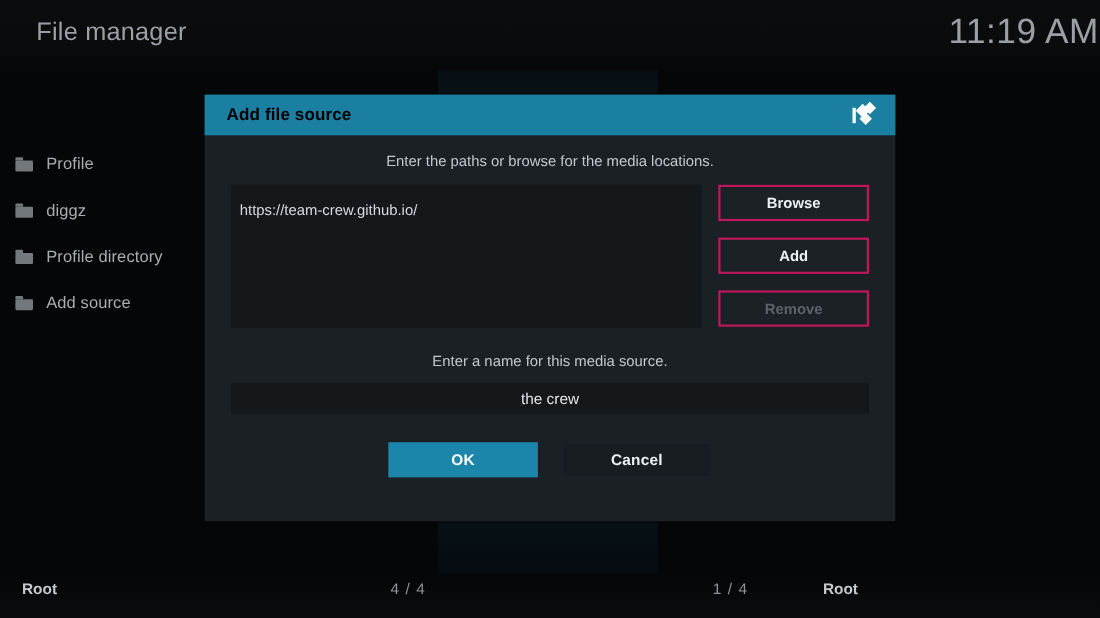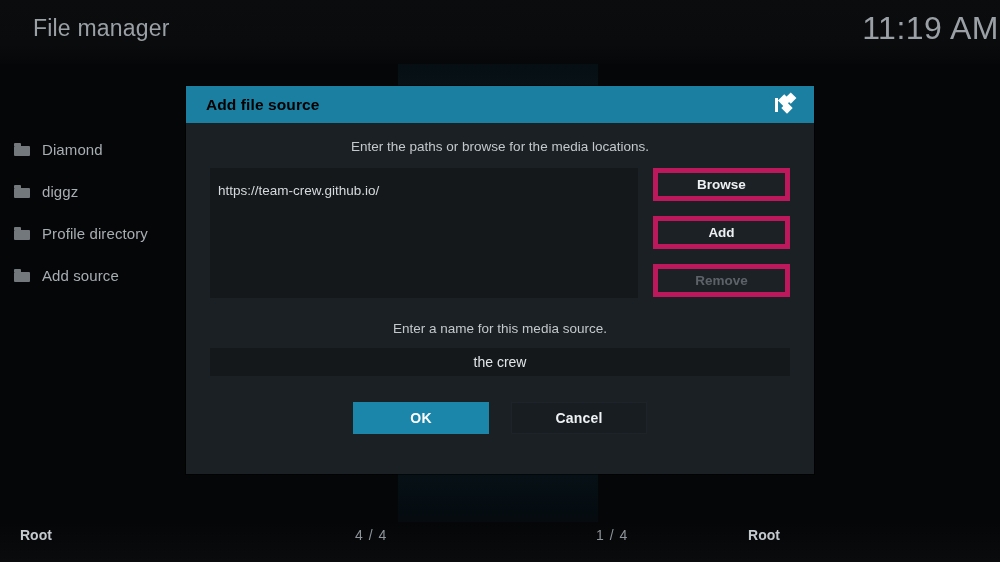--- a/index.html
+++ b/index.html
@@ -125,21 +125,21 @@
   .path-entry {
     height:24px; display:flex; align-items:center;
     padding-left:8px;
     font-size:13.5px; color:#d6dade; font-weight:400;
   }
   #side-buttons { display:flex; flex-direction:column; gap:15px; width:137px; }
   .sbtn {
     height:33px; background:#1c2126;
     display:flex; align-items:center; justify-content:center;
     font-size:13.5px; color:#eef1f3; font-weight:700;
-    border:5px solid #be185d;
+    border:2px solid #be185d;
   }
   .sbtn.disabled { color:#5c6268; }
 
   #name-hint { padding-top:23px; }
 
   #name-field {
     margin:12px 24px 0 24px; height:28px; background:#15181b;
     display:flex; align-items:center; justify-content:center;
     font-size:14px; color:#e2e6e9; font-weight:400;
   }
@@ -157,21 +157,21 @@
   .abtn.secondary { background:#181d22; color:#eef1f3; border:1px solid #1d2329; }
 
   
   #statusbar {
     position:absolute; left:0; bottom:0; width:800px; height:48px;
     z-index:6; font-size:14px; color:#b9bec3;
   }
   #statusbar > div { position:absolute; top:13px; white-space:nowrap; }
   #status-left-label  { left:20px; font-weight:700; color:#c4c9ce; }
   #status-left-count  { left:355px; color:#8e949a; letter-spacing:1px; }
-  #status-right-count { left:596px; color:#8e949a; letter-spacing:1px; }
+  #status-right-count { left:648px; color:#8e949a; letter-spacing:1px; }
   #status-right-label { right:20px; font-weight:700; color:#c4c9ce; }
 </style>
 </head>
 <body>
 
 <div id="bg-root"></div>
 <div id="bg-center-band"></div>
 <div id="bg-top-fade"></div>
 <div id="bg-bottom-fade"></div>
 
@@ -180,21 +180,21 @@
   <div id="clock">11:19 AM</div>
 </div>
 
 <div id="sidebar">
 
   <div class="side-item">
     <span class="folder-icon">
       <i class="tab"></i>
         <i class="body"></i>
     </span>
-    <span class="side-label">Diamond</span>
+    <span class="side-label">Profile</span>
   </div>
 
   <div class="side-item">
     <span class="folder-icon">
       <i class="tab"></i>
         <i class="body"></i>
     </span>
     <span class="side-label">diggz</span>
   </div>
 

